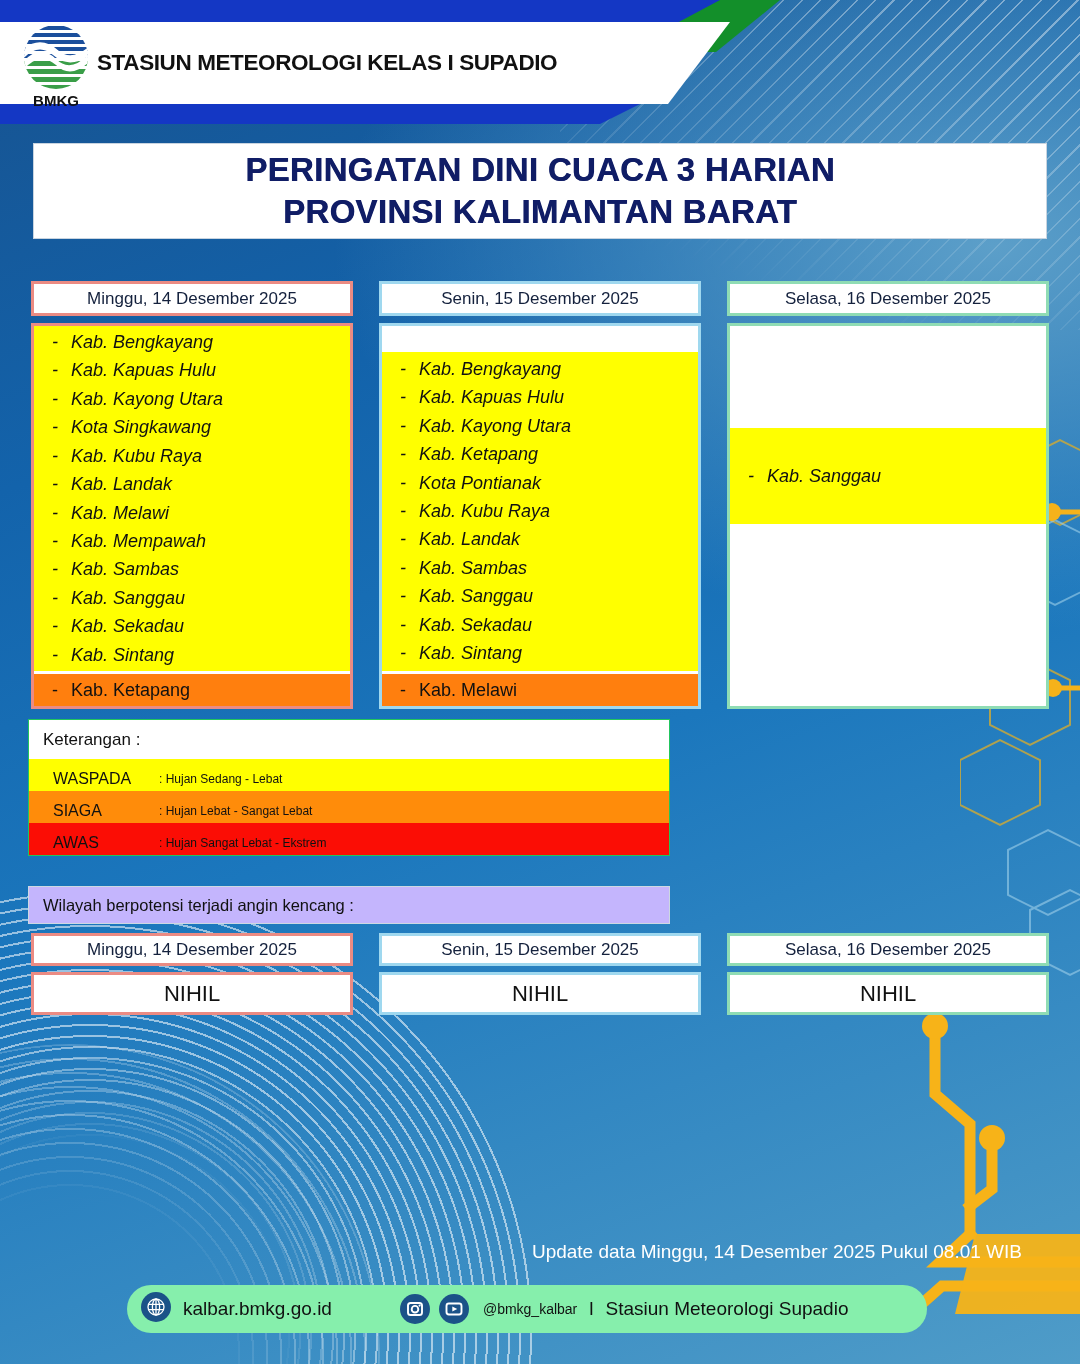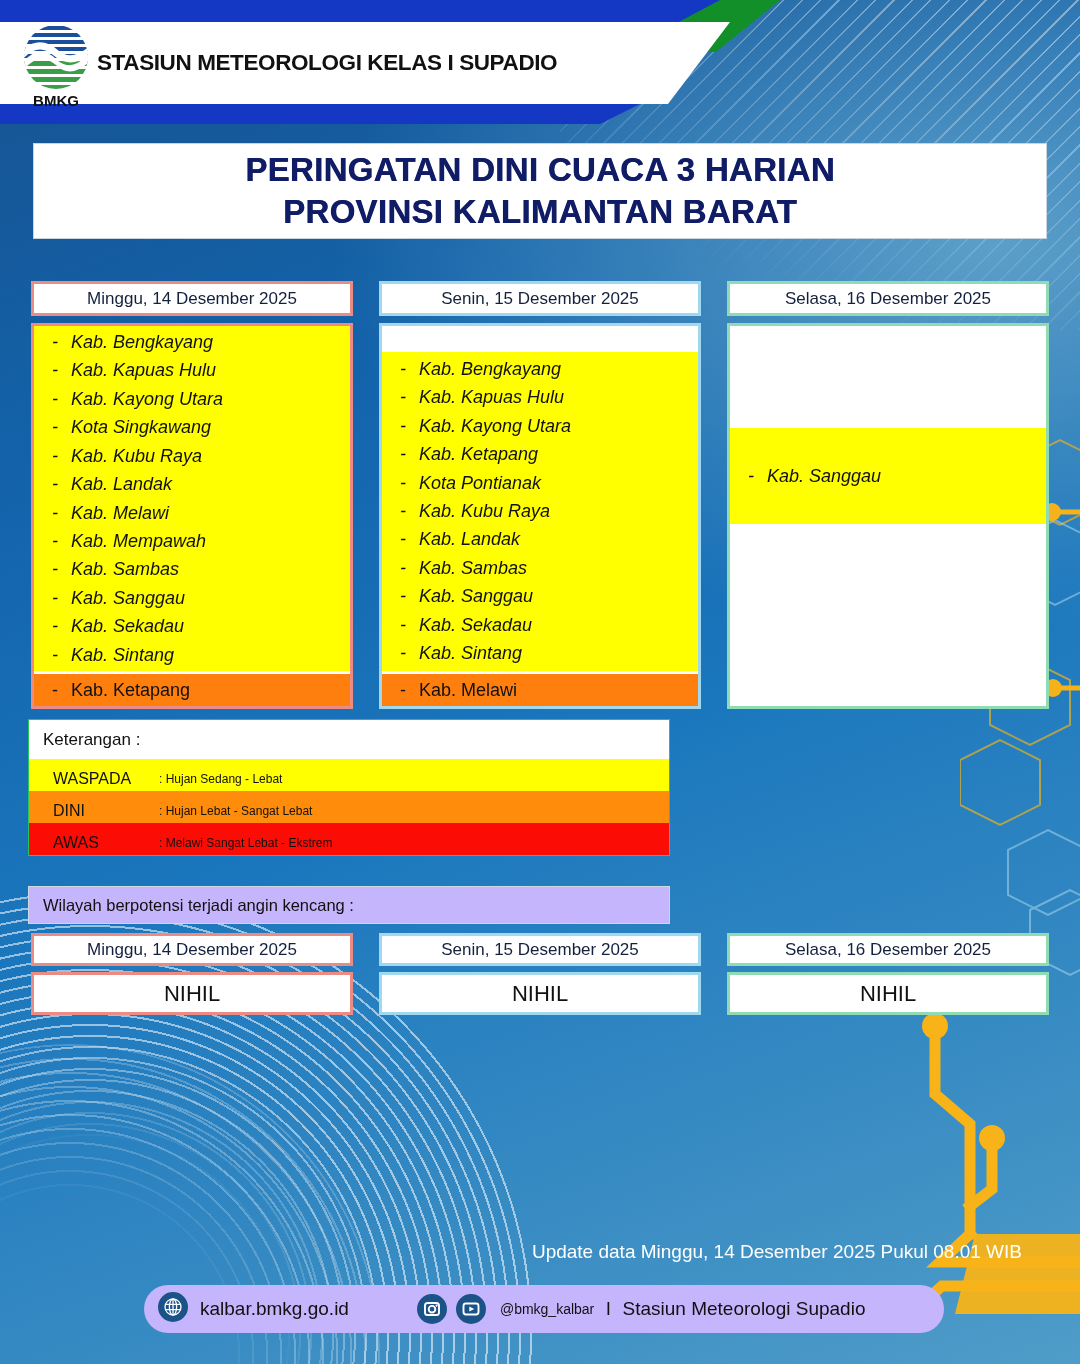--- a/index.html
+++ b/index.html
@@ -166,22 +166,22 @@
   }
   .wcol.c1 .w-body{ border-color:#9fd8ef; }
   .wcol.c2 .w-body{ border-color:#8fdcb4; }
 
   
   .update{
     position:absolute; right:58px; top:1241px;
     font-size:19px; color:#fff;
   }
   .footbar{
-    position:absolute; left:144px; top:1285px; width:800px; height:48px;
-    background:#c4b5fd; border-radius:24px;
+    position:absolute; left:127px; top:1285px; width:800px; height:48px;
+    background:#86efac; border-radius:24px;
     display:flex; align-items:center;
   }
   .fb-icon{ flex:0 0 auto; }
   .fb-site{ font-size:19px; color:#111; margin-left:12px; }
   .fb-social{ display:flex; align-items:center; margin-left:68px; gap:9px; }
   .fb-handle{ font-size:14px; color:#111; margin-left:14px; }
   .fb-sep{ font-size:19px; color:#111; margin:0 12px; }
   .fb-unit{ font-size:19px; color:#111; }
 </style>
 </head>
@@ -329,26 +329,26 @@
   </div>
 </div>
 
 <div class="legend">
   <div class="legend-title">Keterangan :</div>
   <div class="legend-row waspada">
     <div class="lv">WASPADA</div>
     <div class="desc">: Hujan Sedang - Lebat</div>
   </div>
   <div class="legend-row siaga">
-    <div class="lv">DINI</div>
+    <div class="lv">SIAGA</div>
     <div class="desc">: Hujan Lebat - Sangat Lebat</div>
   </div>
   <div class="legend-row awas">
     <div class="lv">AWAS</div>
-    <div class="desc">: Melawi Sangat Lebat - Ekstrem</div>
+    <div class="desc">: Hujan Sangat Lebat - Ekstrem</div>
   </div>
 </div>
 
 <div class="wind-title">Wilayah berpotensi terjadi angin kencang :</div>
 <div class="wind-cols">
   <div class="wcol c0">
     <div class="w-head">Minggu, 14 Desember 2025</div>
     <div class="w-body">NIHIL</div>
   </div>
   <div class="wcol c1">

